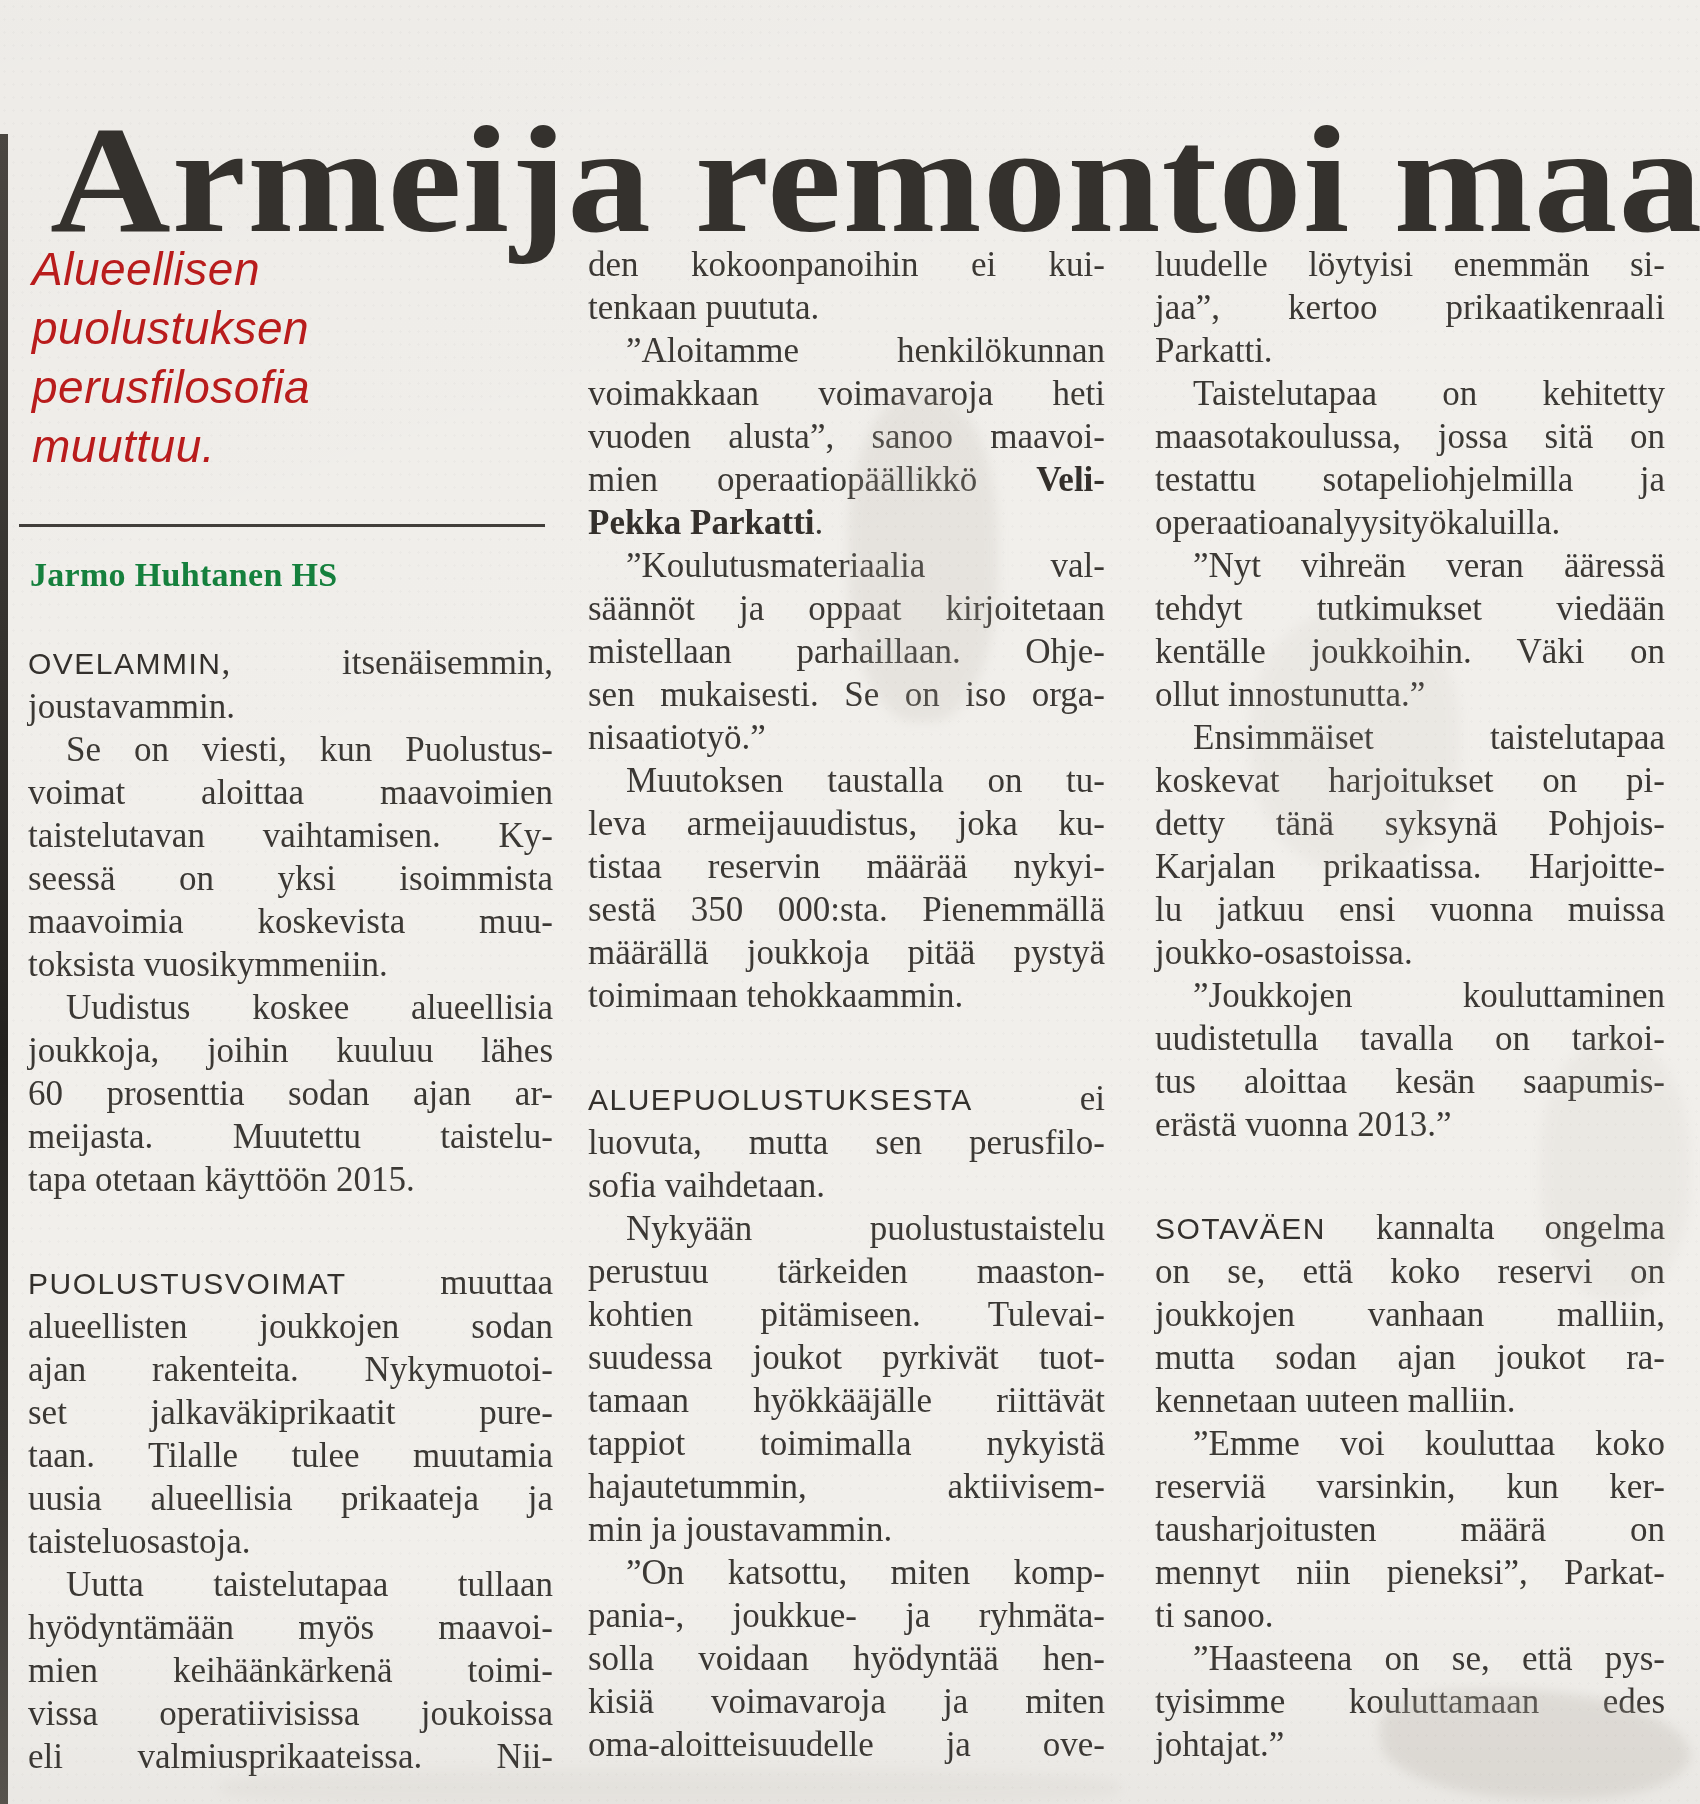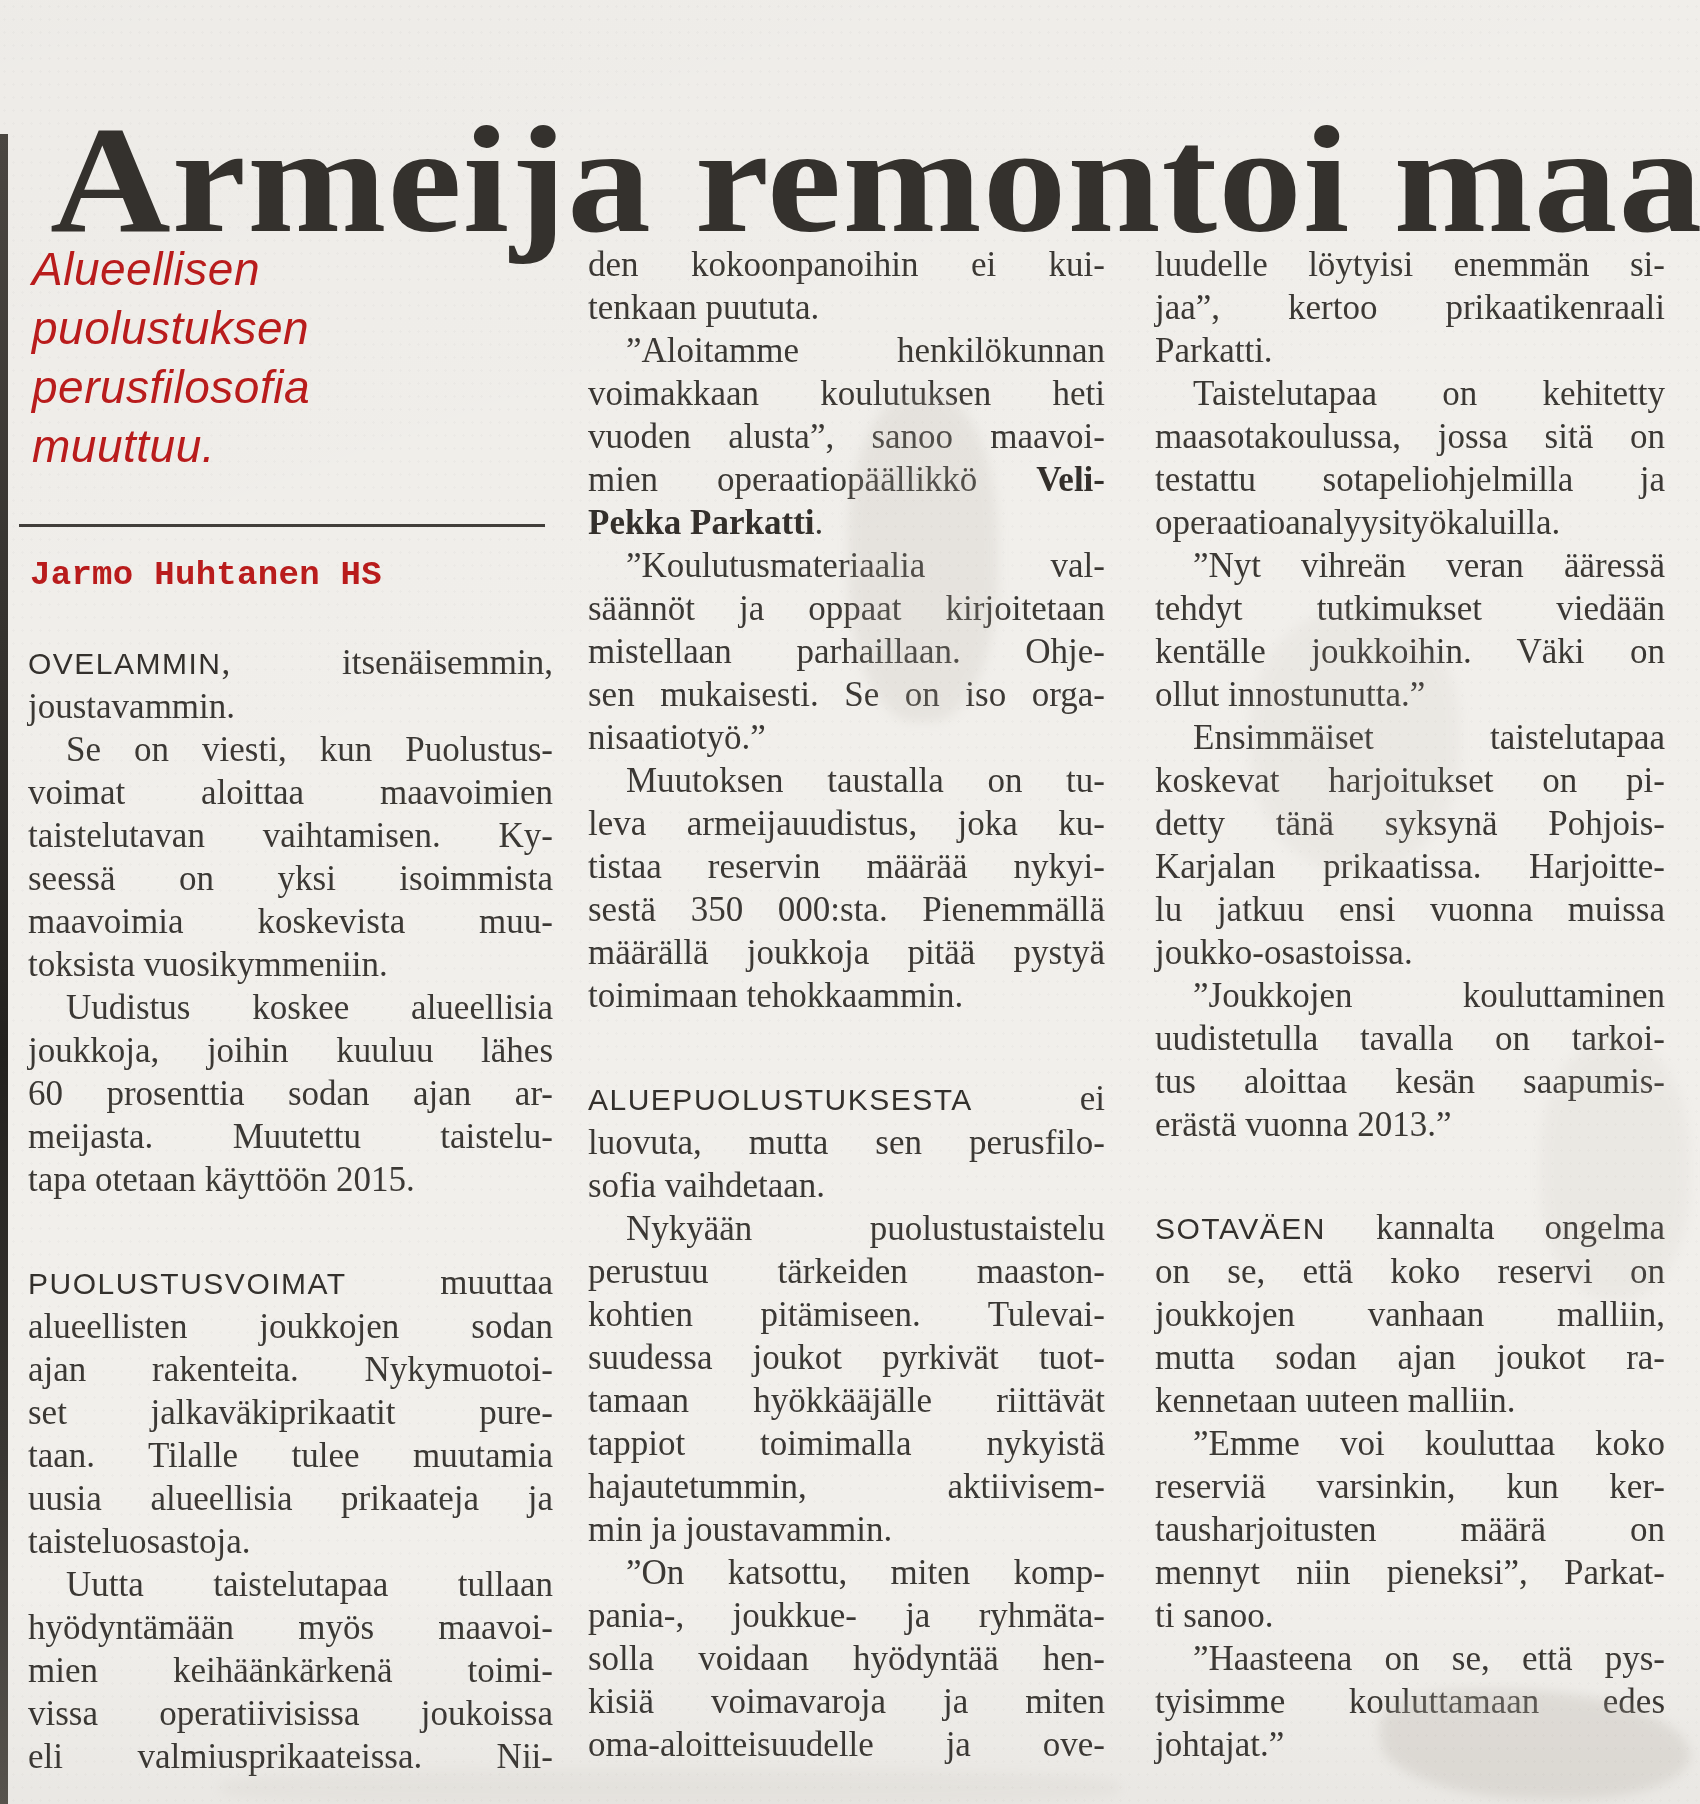--- a/index.html
+++ b/index.html
@@ -30,22 +30,22 @@
   .standfirst{
     position:absolute;left:32px;top:240px;width:475px;
     font-family:"Liberation Sans", sans-serif;
     font-size:46px;line-height:59px;color:#b91c1c;letter-spacing:.5px;font-style:italic;
   }
   .rule-h{
     position:absolute;left:19px;top:524px;width:526px;height:3px;background:#413e3a;
   }
   .byline{
     position:absolute;left:30px;top:556px;width:500px;
-    font-family:Liberation Mono, monospace;font-weight:700;
-    font-size:34px;color:#b91c1c;letter-spacing:.3px;
+    font-family:Liberation Serif, serif;font-weight:700;
+    font-size:34px;color:#15803d;letter-spacing:.3px;
   }
   .col{position:absolute;color:#3b3834;}
   .col .line{
     font-size:35px;line-height:43px;
     text-align:justify;text-align-last:justify;
     -moz-text-align-last:justify;
   }
   .col .line.last{text-align-last:left;-moz-text-align-last:left;}
   .col .line.ind{text-indent:38px;}
   .block.gap{margin-top:60px;}
@@ -120,21 +120,21 @@
       <div class="line"><span>eli valmiusprikaateissa. Nii-</span></div>
     </div>
   </div>
 <div id="col2" class="col">
     <div class="block">
       <div class="line"><span>den kokoonpanoihin ei kui-</span></div>
       <div class="line last"><span>tenkaan puututa.</span></div>
     </div>
     <div class="block">
       <div class="line ind"><span>”Aloitamme henkilökunnan</span></div>
-      <div class="line"><span>voimakkaan koulutuksen heti</span></div>
+      <div class="line"><span>voimakkaan voimavaroja heti</span></div>
       <div class="line"><span>vuoden alusta”, sanoo maavoi-</span></div>
       <div class="line"><span>mien operaatiopäällikkö </span><span class="b">Veli-</span></div>
       <div class="line last"><span class="b">Pekka Parkatti</span><span>.</span></div>
     </div>
     <div class="block">
       <div class="line ind"><span>”Koulutusmateriaalia val-</span></div>
       <div class="line"><span>säännöt ja oppaat kirjoitetaan</span></div>
       <div class="line"><span>mistellaan parhaillaan. Ohje-</span></div>
       <div class="line"><span>sen mukaisesti. Se on iso orga-</span></div>
       <div class="line last"><span>nisaatiotyö.”</span></div>

